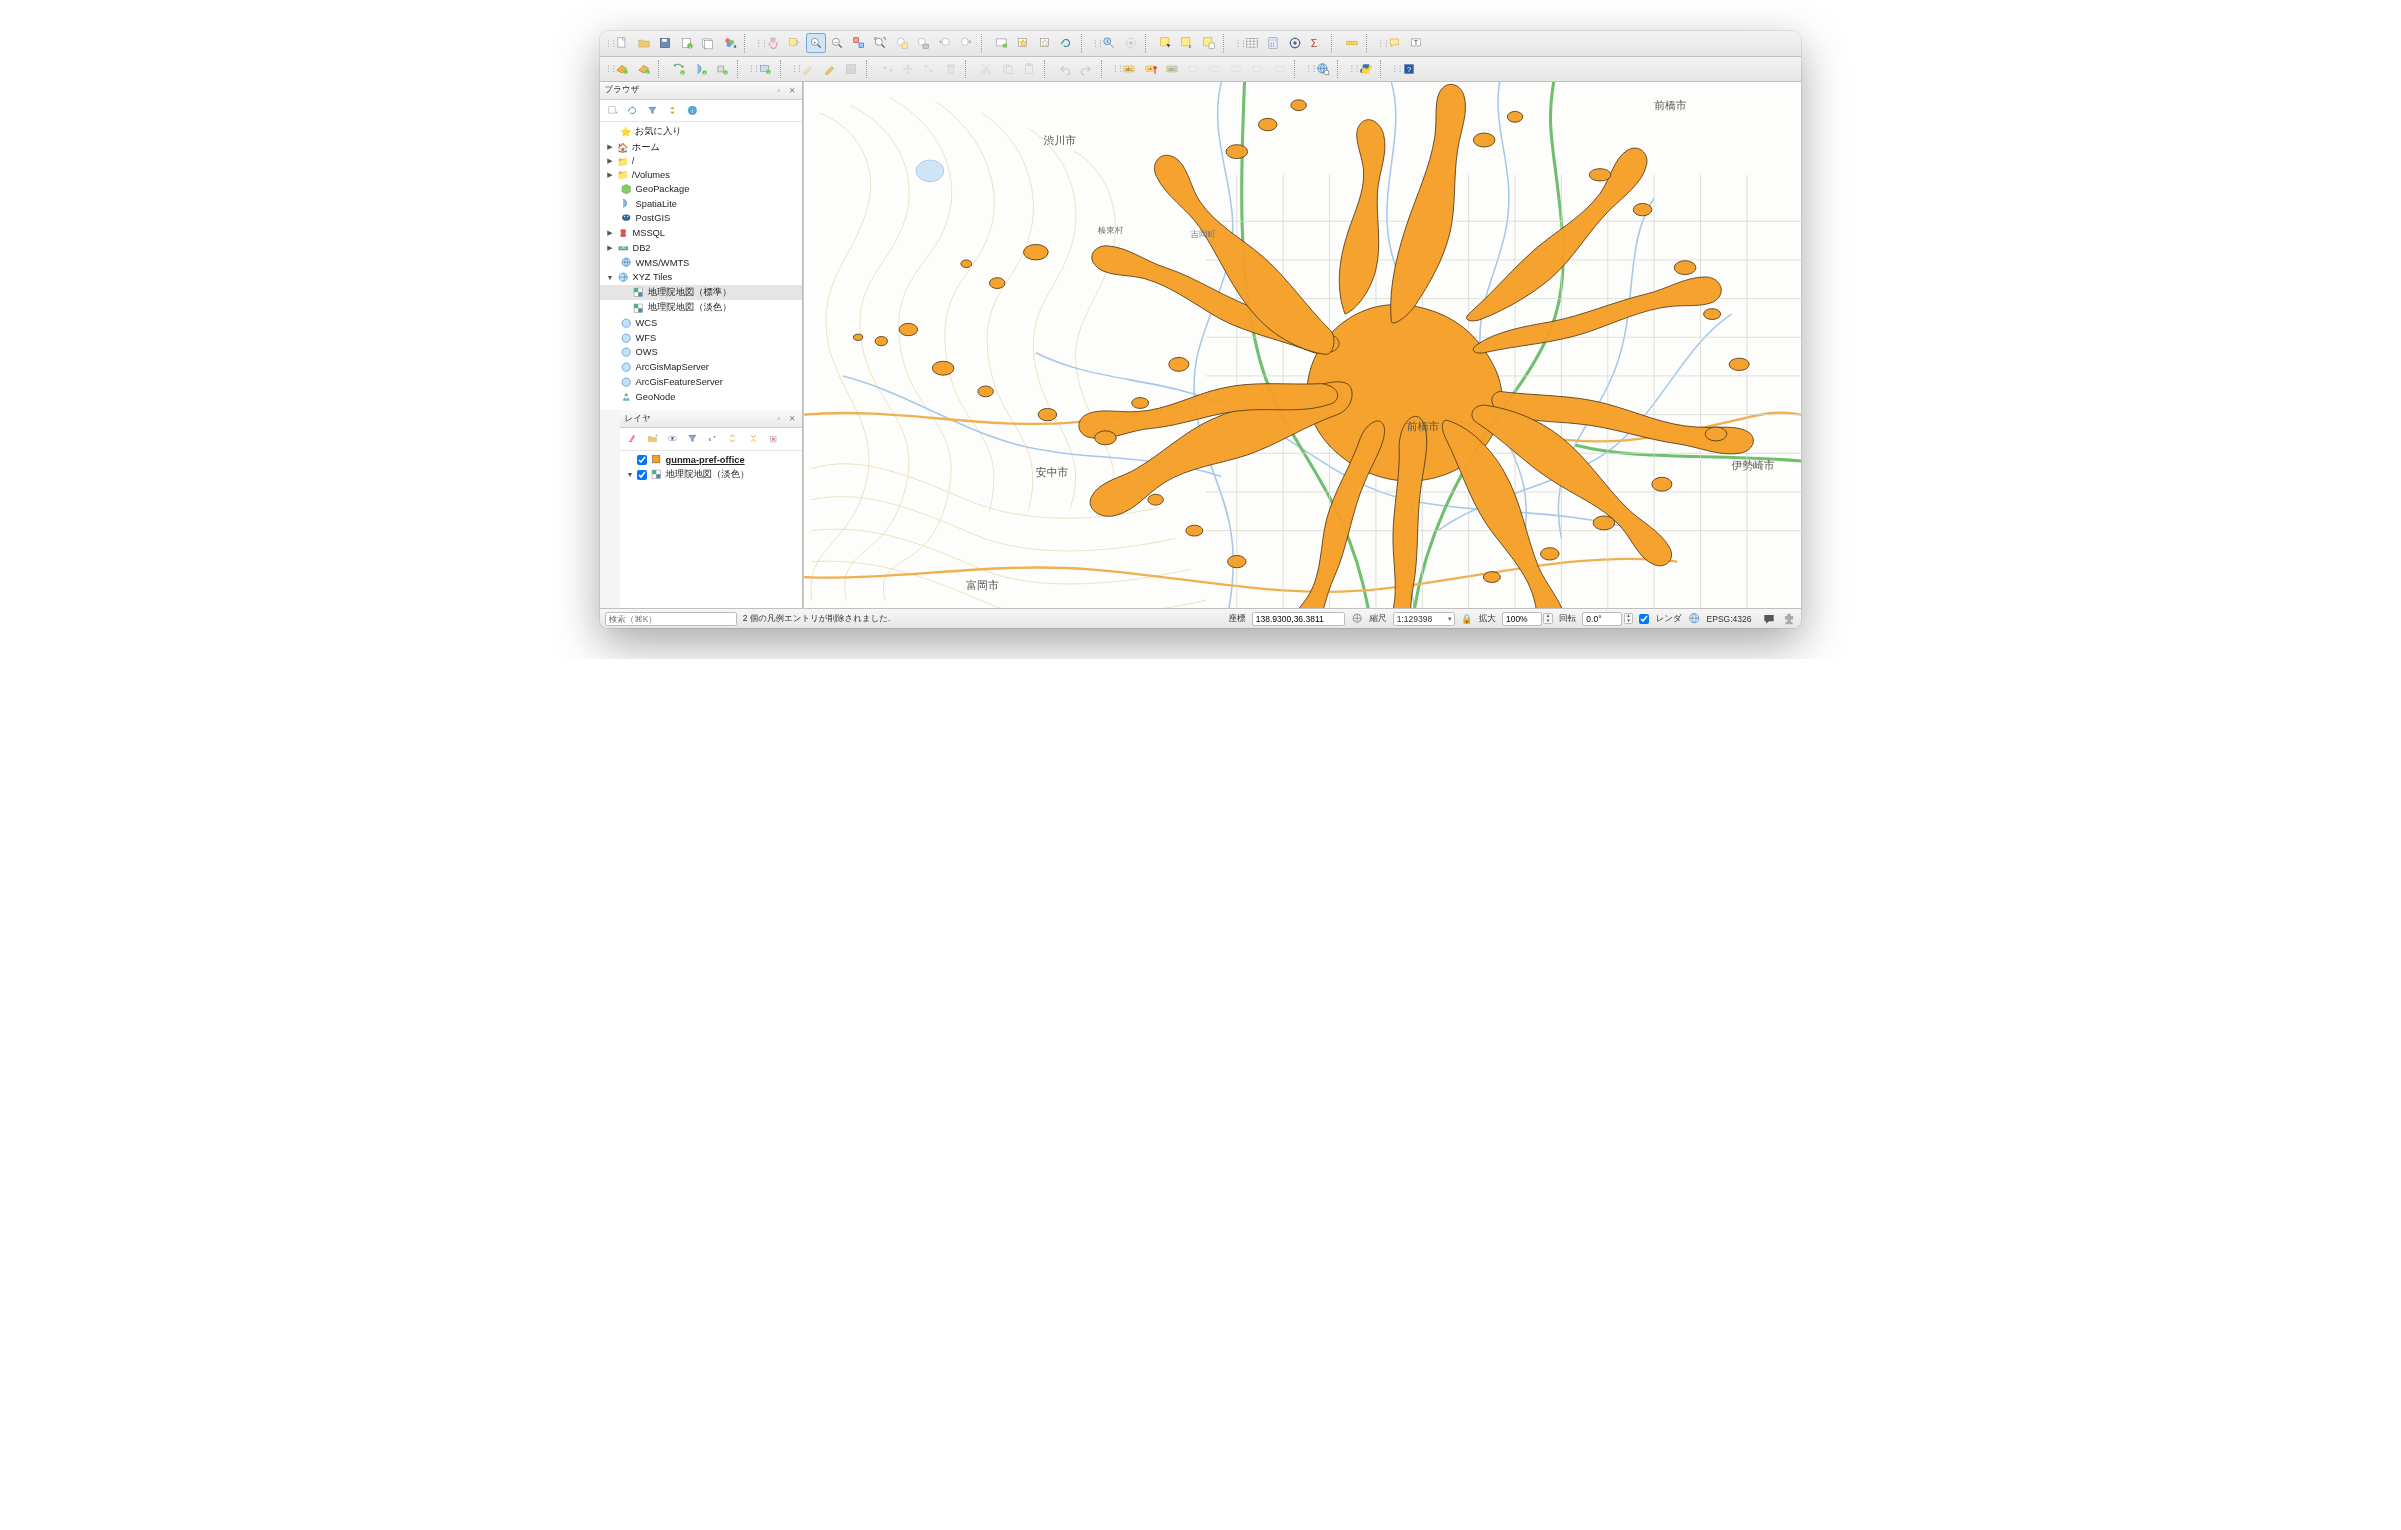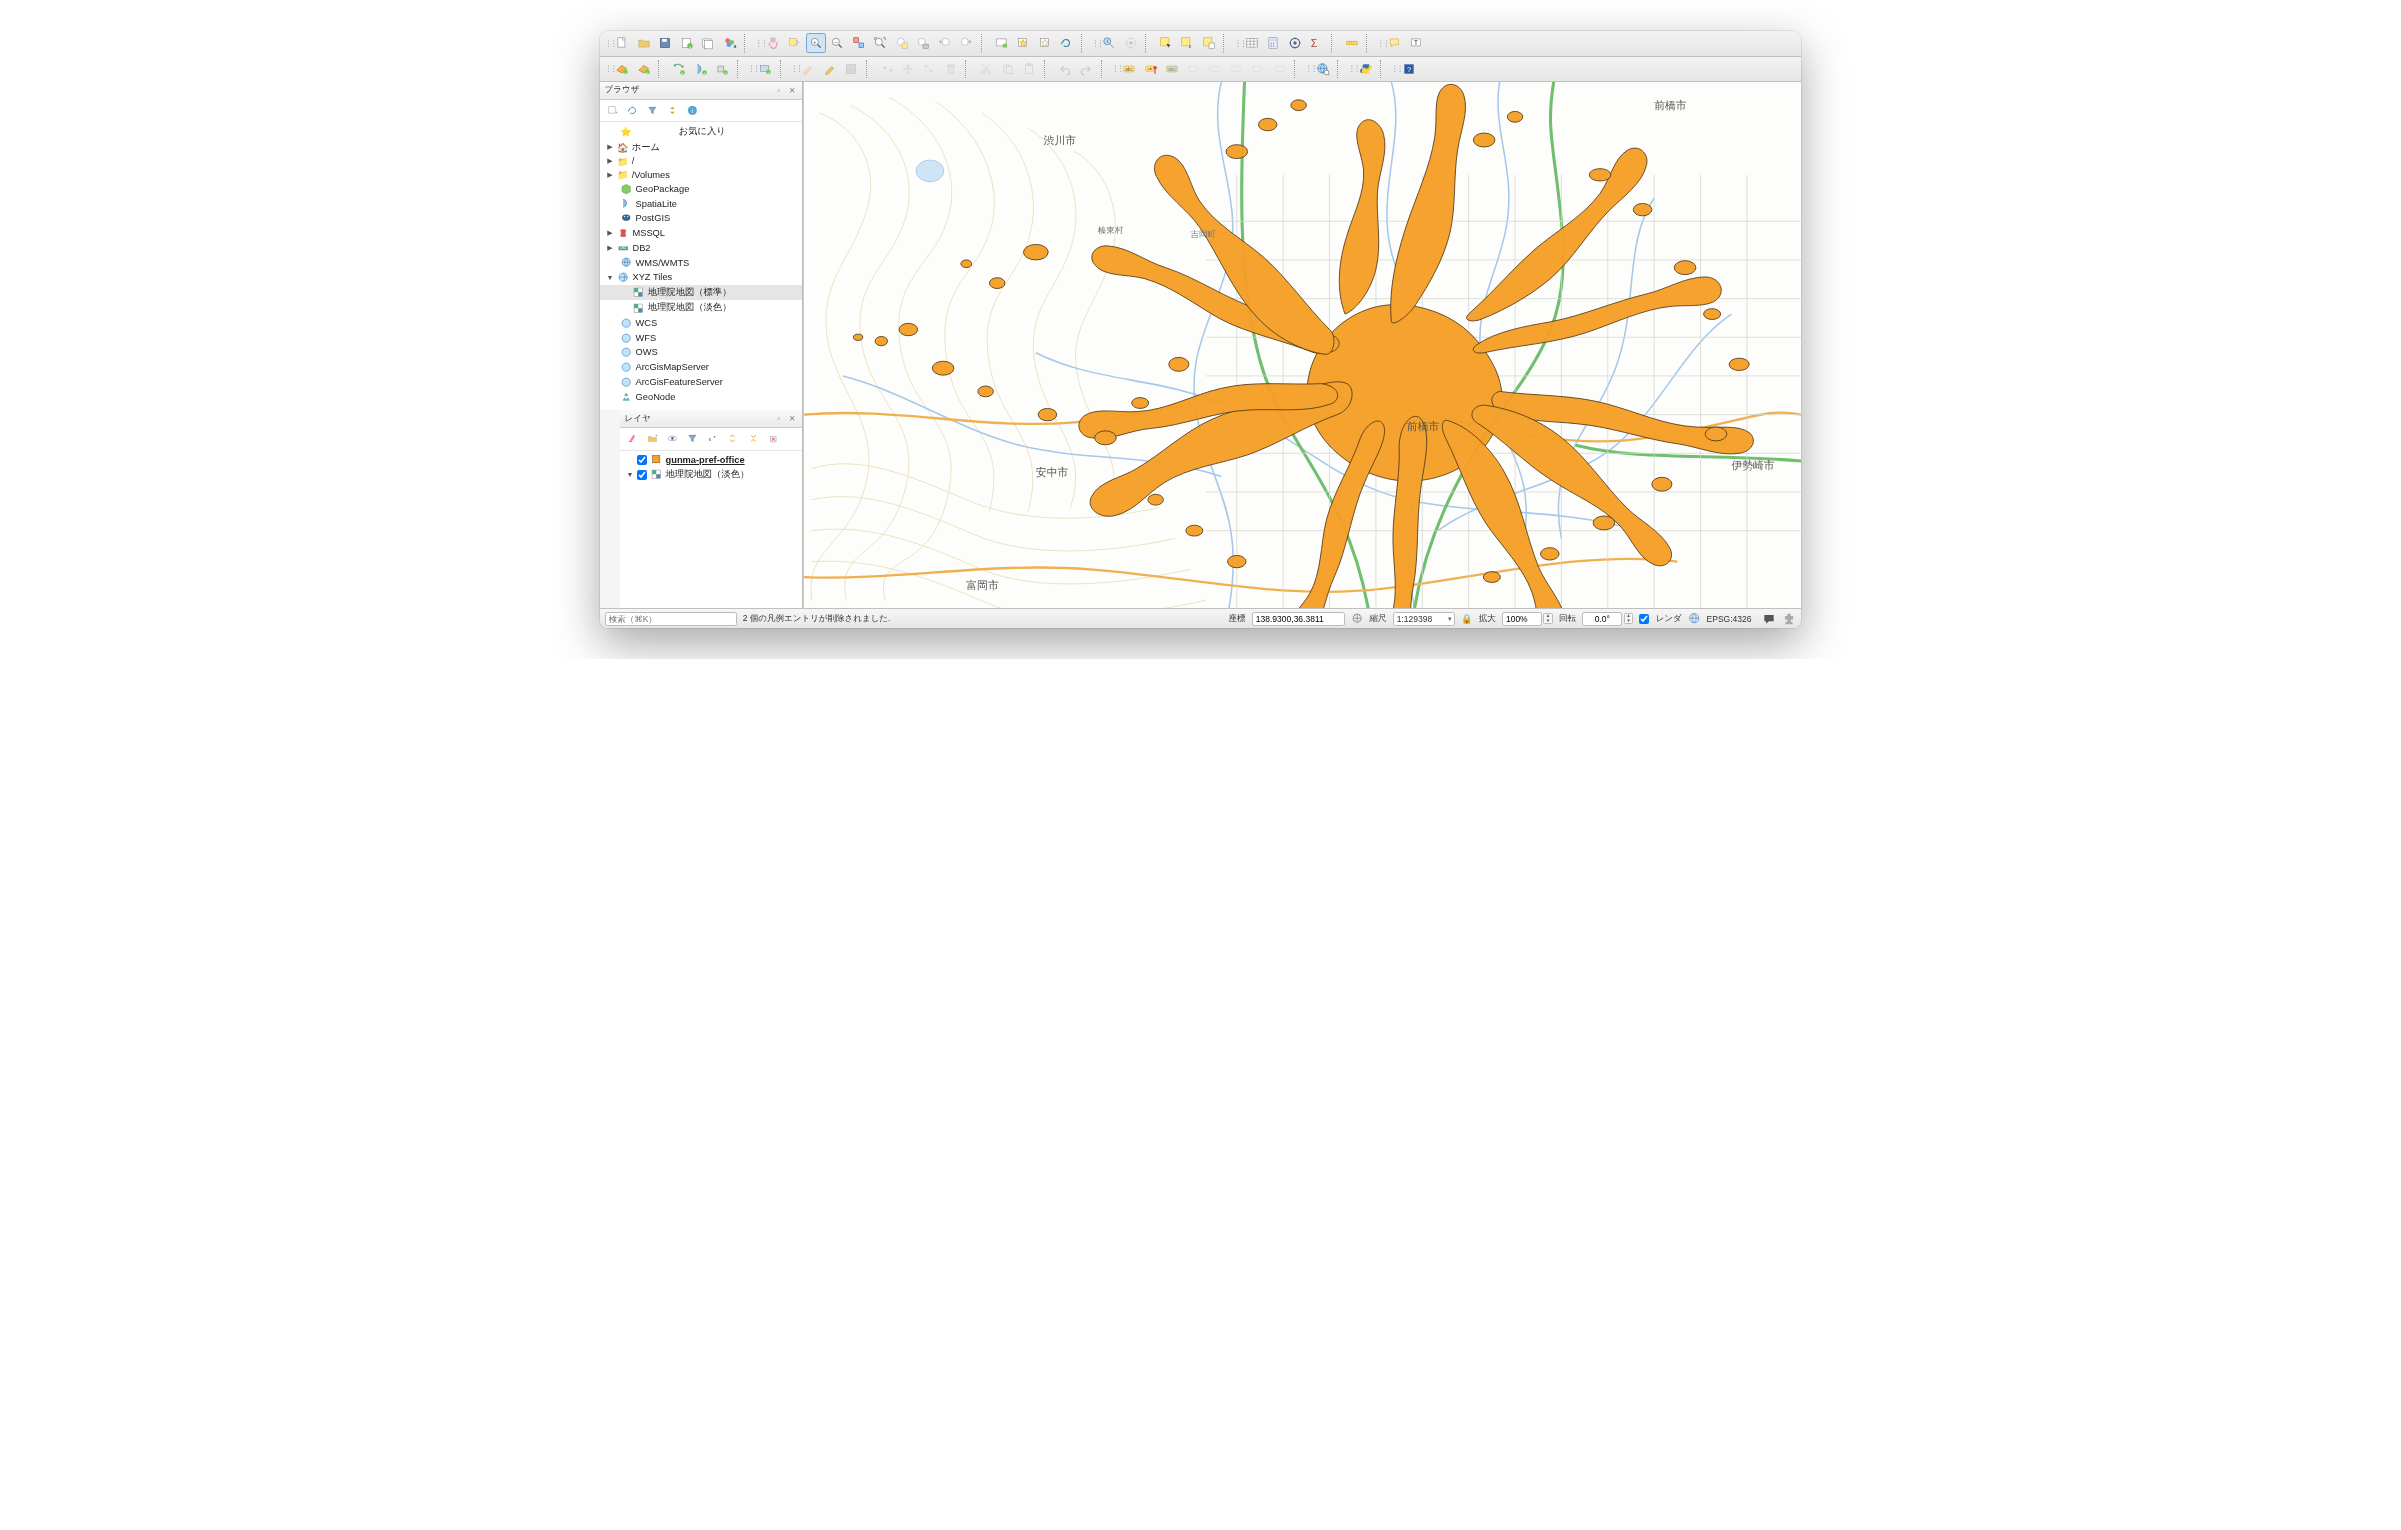--- a/index.html
+++ b/index.html
@@ -40,21 +40,21 @@
   svg.glyph { width:14px; height:14px; }
   .layers-list { padding:1.5px 0; }
   .search-box { flex:0 0 132px; }
   .search-box input{ width:100%; height:14px; border:0.8px solid #bbb; border-radius:2.3px; font-size:8.5px; padding:1.5px 4.6px; color:#888;}
   .combo { height:14px; border:0.8px solid #bbb; background:#fff; font-size:8.5px; border-radius:2.3px; display:flex; align-items:center; padding:0 10.8px 0 3.1px; position:relative;}
   .combo::after{content:"▾"; position:absolute; right:2.3px; font-size:7px; color:#666;}
   .spin { display:flex; align-items:center; }
   .spin .updn { display:flex; flex-direction:column; font-size:4.6px; line-height:4.6px; color:#555; margin-left:1.5px; border:0.8px solid #bbb; border-radius:1.5px; background:#f5f5f5; }
   .spin .updn span{ padding:0 1.5px; }
   .lock { font-size:9.3px; color:#555; }
-  .label-fav { color:#222;margin-left:44px; }
+  .label-fav { color:#222; }
 </style>
 </head>
 <body>
 
 <div class="window-outer">
 
 
   <div class="toolbar">
     <span class="grip">⋮⋮</span>
     <div class="tb-btn">
@@ -875,21 +875,21 @@
     <span>拡大</span>
     <div class="spin">
         <input type="text" style="width: 40px;" value="100%">
         <span class="updn">
           <span>▲</span>
           <span>▼</span>
         </span>
       </div>
     <span>回転</span>
     <div class="spin">
-        <input type="text" style="width: 40px; text-align: center;" value="0.0°">
+        <input type="text" style="width: 40px;" value="0.0°">
         <span class="updn">
           <span>▲</span>
           <span>▼</span>
         </span>
       </div>
     <input type="checkbox" class="chk" checked="" style="">
     <span>レンダ</span>
     <svg width="12.4" height="12.4" viewBox="0 0 24 24">
         <circle cx="12" cy="12" r="9" fill="#d8ecff" stroke="#369"></circle>
         <path d="M3 12h18M12 3c5 4 5 14 0 18M12 3c-5 4-5 14 0 18" stroke="#369" fill="none"></path>

